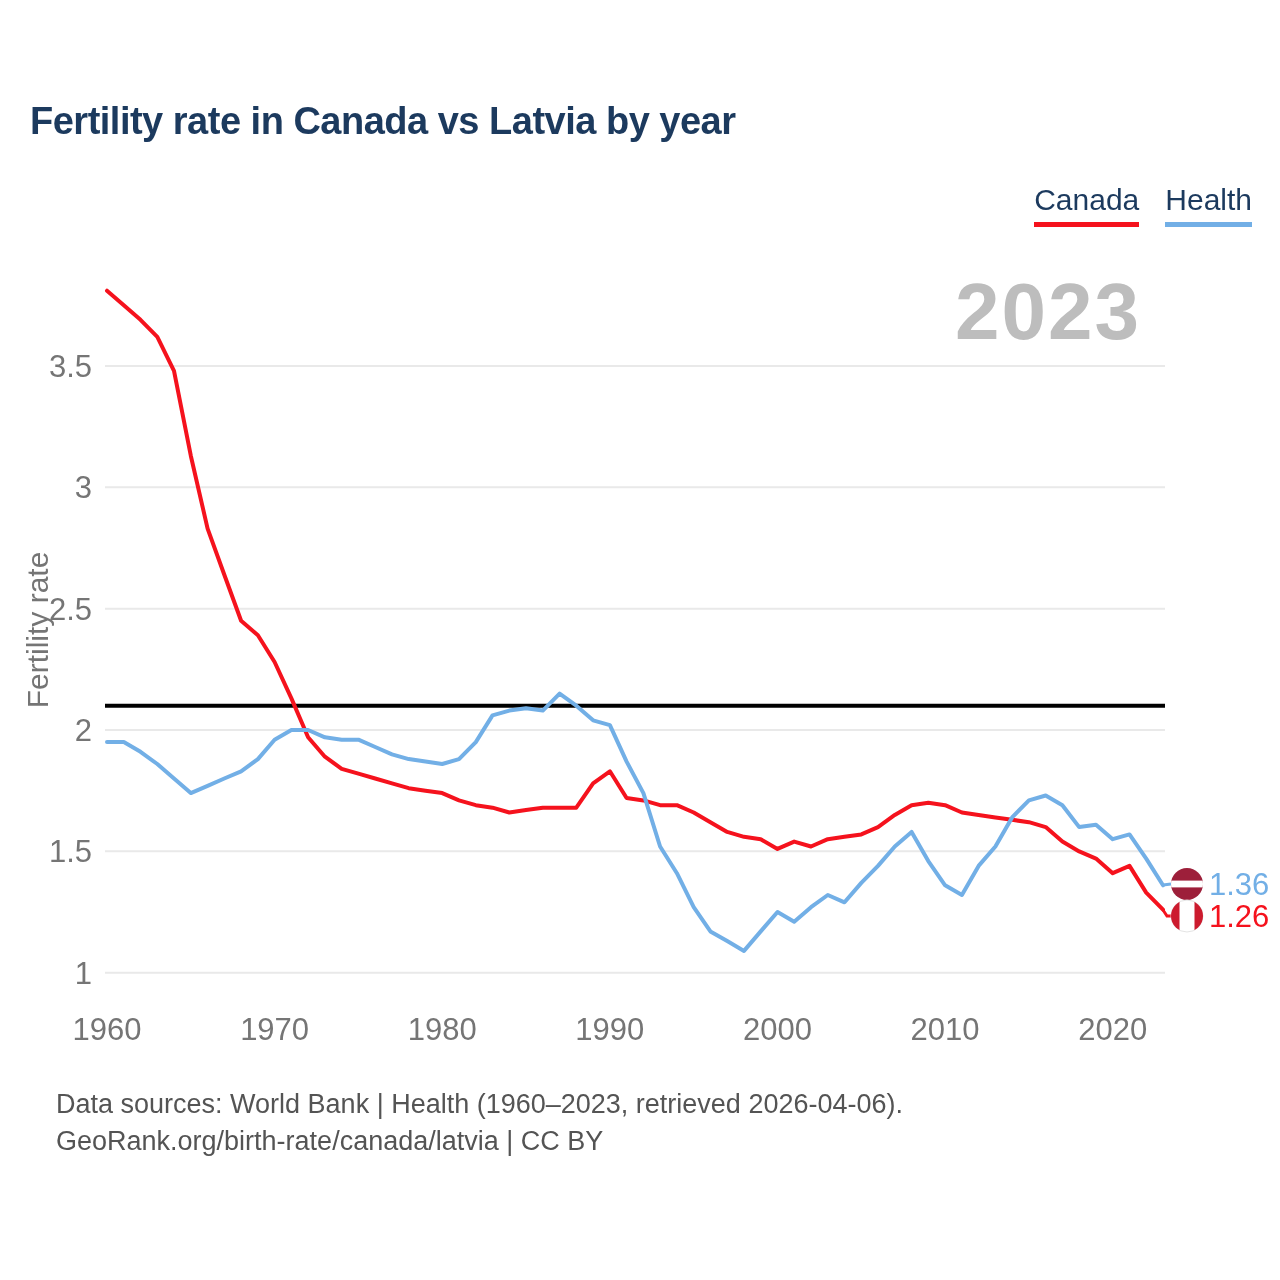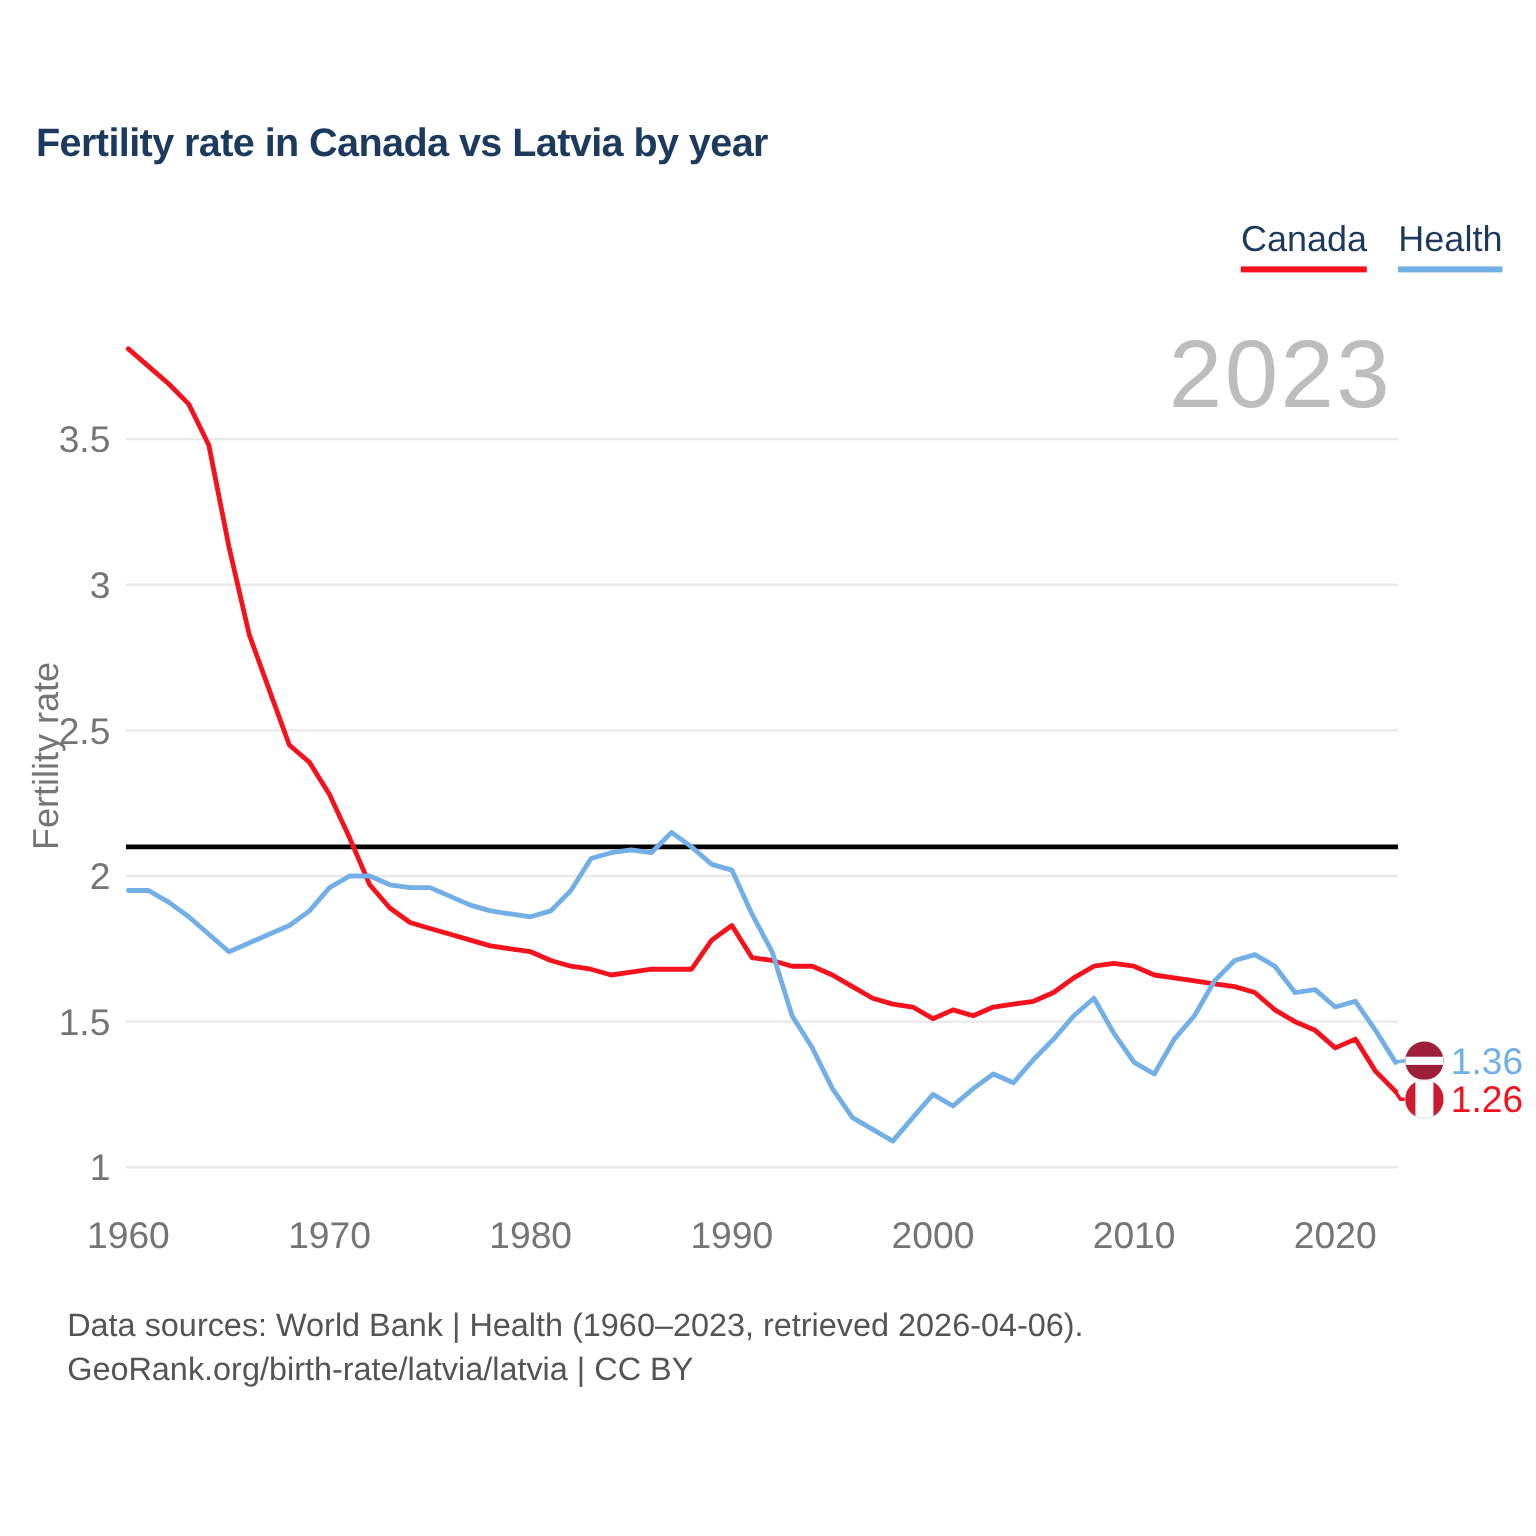--- a/index.html
+++ b/index.html
@@ -1,25 +1,25 @@
 <!DOCTYPE html>
 <html style="--canada-line: #f5121d; --latvia-line: #72afe6; --title-color: #1c3a5e; --watermark-color: #bdbdbd; --axis-text: #757575; --footer-text: #545454; --gridline: #e9e9e9; --reference-line: #000000; --latvia-flag: #9d1f3a; --canada-flag: #cc1b2e;"><head>
 <meta charset="utf-8">
 <style>
   html,body{margin:0;padding:0;background:#fff;}
   .page{position:relative;width:1280px;height:1280px;background:#fff;overflow:hidden;
         font-family:"Liberation Sans","DejaVu Sans",sans-serif;}
-  .title{position:absolute;left:30px;top:100px;font-size:33px;font-weight:bold;
+  .title{position:absolute;left:30px;top:100px;font-size:38px;font-weight:bold;
          color:var(--title-color,#1c3a5e);letter-spacing:-0.5px;}
   .legend{position:absolute;top:183px;right:28px;display:flex;gap:26px;
           font-size:30px;color:var(--title-color,#1c3a5e);}
   .legend .item{padding-bottom:5px;border-bottom:5px solid #999;cursor:pointer;}
   .legend .item.canada{border-color:var(--canada-line,#f5121d);}
   .legend .item.latvia{border-color:var(--latvia-line,#72afe6);}
-  .watermark{position:absolute;top:266px;right:120px;font-size:80px;font-weight:normal;
+  .watermark{position:absolute;top:266px;right:139px;font-size:80px;font-weight:bold;
              color:var(--watermark-color,#bdbdbd);letter-spacing:2px;}
   svg.chart{position:absolute;left:0;top:0;}
   .tick{fill:var(--axis-text,#757575);font-size:31px;}
   .axis-title{fill:var(--axis-text,#757575);font-size:30px;}
   .endlabel{font-size:31px;}
   .footer{position:absolute;left:40px;top:1086px;font-size:27px;
           color:var(--footer-text,#545454);line-height:37px;margin-left:16px;}
 </style>
 </head>
 <body>
@@ -78,16 +78,16 @@
         <rect x="1171" y="900" width="8.5" height="32" fill="#cc1b2e" clip-path="url(#caClip)"></rect>
         <rect x="1194.5" y="900" width="8.5" height="32" fill="#cc1b2e" clip-path="url(#caClip)"></rect>
         <path d="M0,-9 L2,-5.5 L5,-6.5 L4,-3 L7.5,-3.5 L6.5,-0.5 L9,1 L5,3 L5.8,5.5 L1.5,4.8 L1.5,8.5 L-1.5,8.5 L-1.5,4.8 L-5.8,5.5 L-5,3 L-9,1 L-6.5,-0.5 L-7.5,-3.5 L-4,-3 L-5,-6.5 L-2,-5.5 Z" transform="translate(1187,916) scale(0.85)" fill="#cc1b2e" clip-path="url(#caClip)"></path>
       </g>
       <text x="1209" y="895" class="endlabel" fill="#72afe6">1.36</text>
       <text x="1209" y="927" class="endlabel" fill="#f5121d">1.26</text>
     </svg>
 
   <div class="footer">
     <div>Data sources: World Bank | Health (1960–2023, retrieved 2026-04-06).</div>
-    <div>GeoRank.org/birth-rate/latvia/latvia | CC BY</div>
+    <div>GeoRank.org/birth-rate/canada/latvia | CC BY</div>
   </div>
 
 </div>
 
 </body></html>

